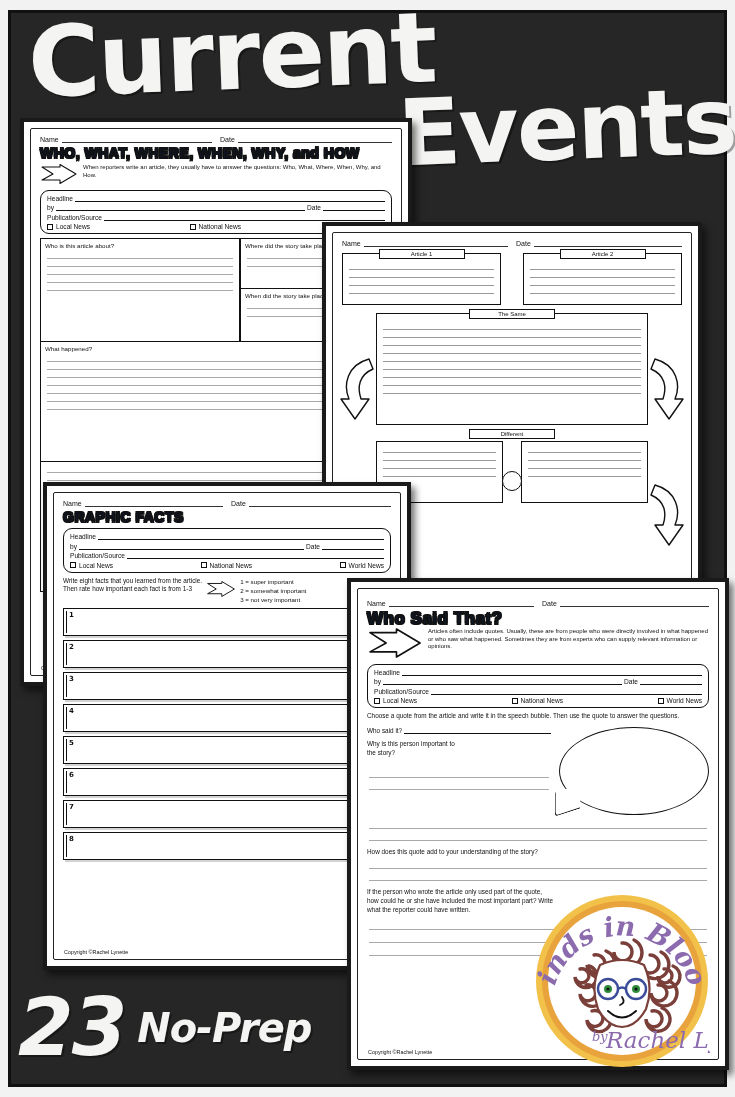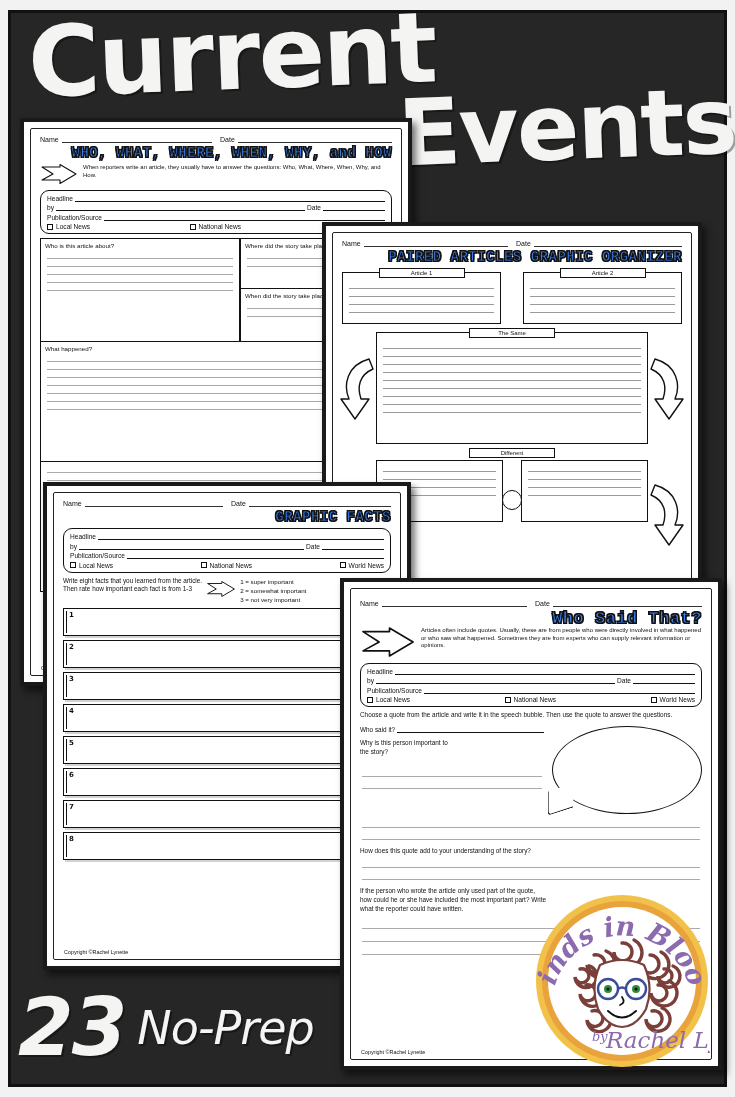--- a/index.html
+++ b/index.html
@@ -76,23 +76,23 @@
     font-family: "DejaVu Sans", sans-serif;
     font-weight: 700;
     font-style: italic;
     font-size: 80px;
     line-height: .9;
     letter-spacing: -2px;
     text-shadow: 2px 2px 0 rgba(0,0,0,.35);
   }
   .banner-txt {
     font-family: "DejaVu Sans", sans-serif;
-    font-weight: 400;
+    font-weight: 700;
     font-style: italic;
-    font-size: 46px;
+    font-size: 40px;
     line-height: .96;
     letter-spacing: -1px;
     text-shadow: 2px 2px 0 rgba(0,0,0,.35);
   }
 
   
   .sheet {
     position: absolute;
     background: #fff;
     border: 4px solid #1a1a1a;
@@ -106,46 +106,46 @@
     border: 1.5px solid #222;
     border-radius: 2px;
     padding: 7px 9px;
     overflow: hidden;
   }
 
   
   #sheet-who      { left: 20px;  top: 118px; width: 392px; height: 568px; }
   #sheet-paired   { left: 322px; top: 222px; width: 380px; height: 392px; }
   #sheet-facts    { left: 43px;  top: 482px; width: 368px; height: 488px; }
-  #sheet-quote    { left: 340px; top: 578px; width: 382px; height: 492px; }
+  #sheet-quote    { left: 347px; top: 578px; width: 382px; height: 492px; }
 
   #sheet-who    { z-index: 3; }
   #sheet-paired { z-index: 4; }
   #sheet-facts  { z-index: 5; }
   #sheet-quote  { z-index: 6; }
 
   
   .namerow {
     display: flex;
     font-size: 7px;
     gap: 8px;
     margin-bottom: 2px;
     align-items: flex-end;
   }
   .namerow .fld { flex: 1; display: flex; align-items: flex-end; gap: 3px; }
   .namerow .lbl { white-space: nowrap; }
   .namerow .rule { flex: 1; border-bottom: 1px solid #333; height: 7px; }
 
   .ws-title {
-    text-align: right;
-    font-family: Liberation Mono, monospace;
+    text-align: left;
+    font-family: Liberation Sans, sans-serif;
     font-weight: 700;
     font-size: 14px;
     letter-spacing: .5px;
-    color: #3b82f6;
+    color: #0f172a;
     -webkit-text-stroke: 1px #111;
     text-shadow:
       -1px -1px 0 #111, 1px -1px 0 #111,
       -1px  1px 0 #111, 1px  1px 0 #111;
     margin: 1px 0 3px;
   }
 
   .intro {
     display: flex;
     gap: 5px;
@@ -390,21 +390,20 @@
         <div class="fld">
           <span class="lbl">Name</span>
           <span class="rule"></span>
         </div>
         <div class="fld">
           <span class="lbl">Date</span>
           <span class="rule"></span>
         </div>
       </div>
 
-      <div class="ws-title">PAIRED ARTICLES GRAPHIC ORGANIZER</div>
 
       <div class="org-row" style="gap:22px;position:relative">
         <div class="org-col">
           <div class="banner-tag">Article 1</div>
           <div class="org-box" style="height:52px">
             <div class="org-line"></div>
             <div class="org-line"></div>
             <div class="org-line"></div>
             <div class="org-line"></div>
           </div>

